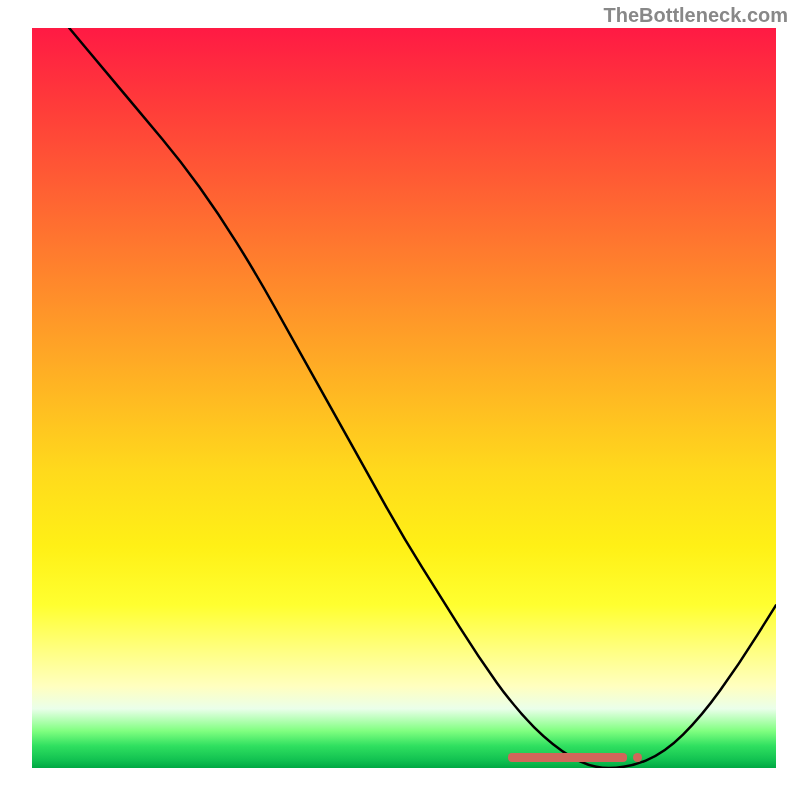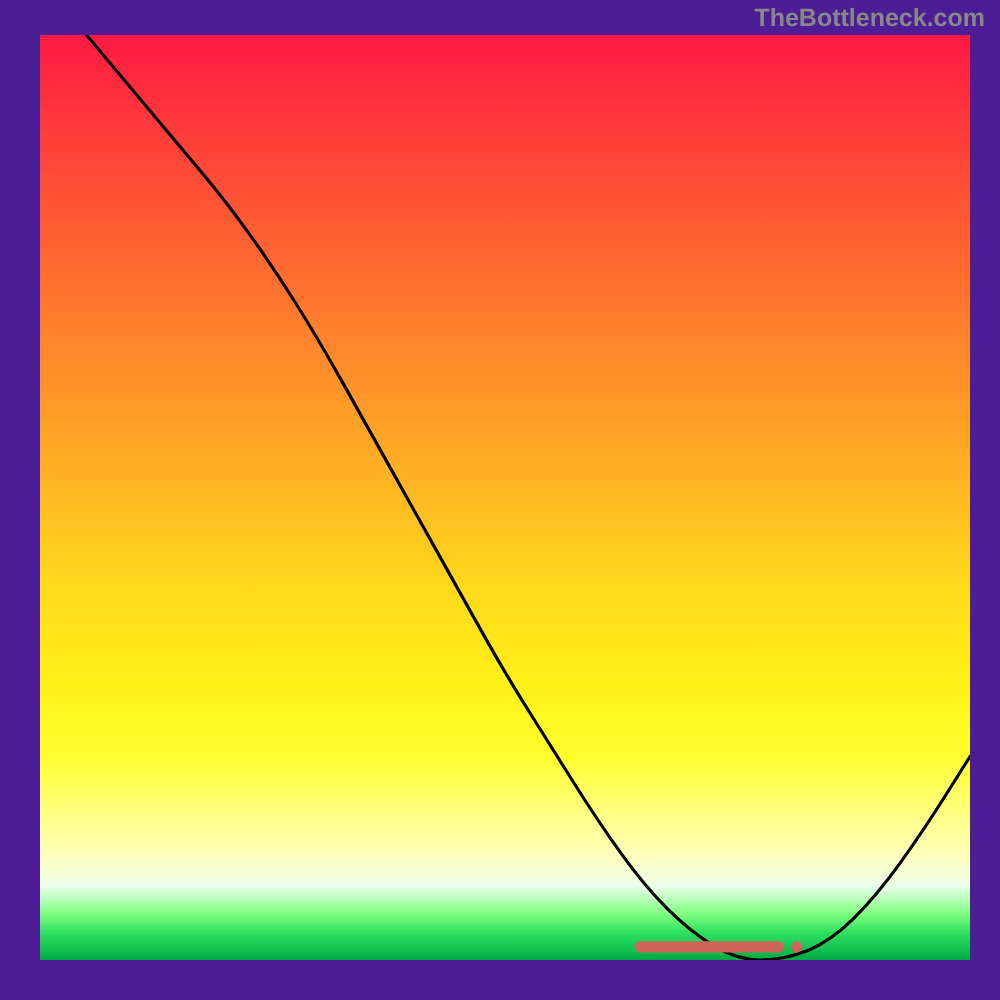--- a/index.html
+++ b/index.html
@@ -8,21 +8,21 @@
     background: #000;
     width: 800px;
     height: 800px;
     overflow: hidden;
     font-family: Arial, sans-serif;
   }
   .container {
     position: relative;
     width: 800px;
     height: 800px;
-    background: #4c1d95;
+    background: #ffffff;
   }
   .watermark {
     position: absolute;
     top: 4px;
     right: 12px;
     color: #888;
     font-size: 20px;
     font-weight: bold;
     z-index: 10;
   }

